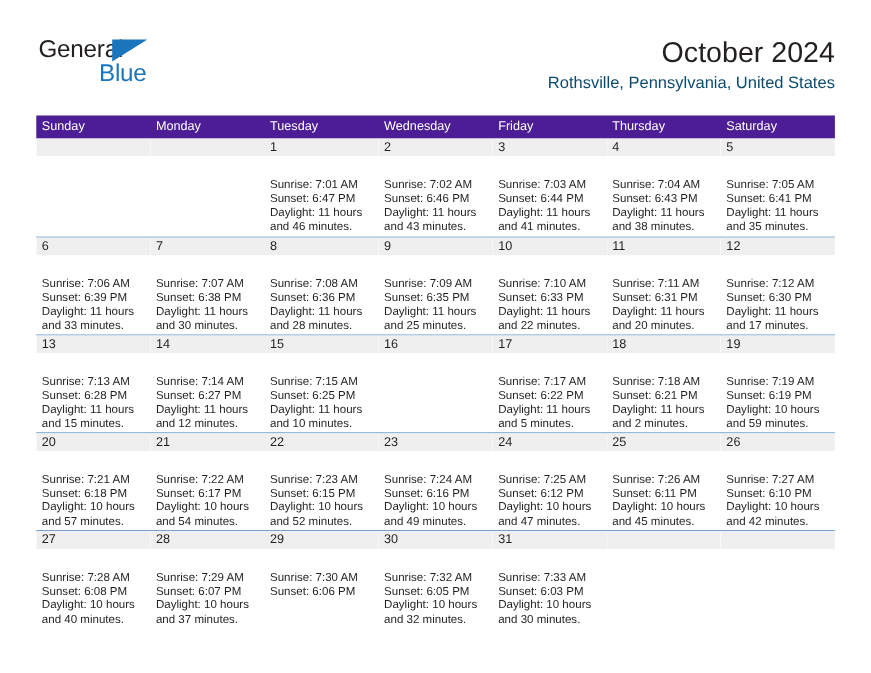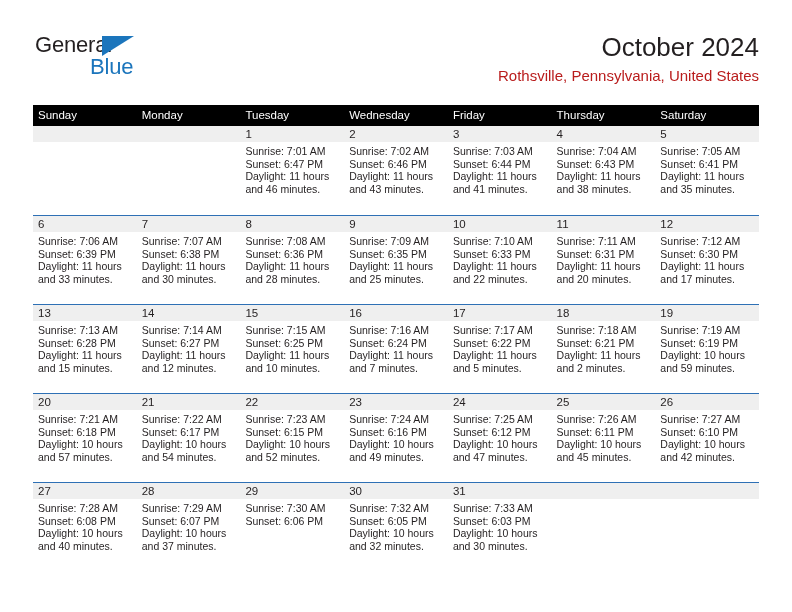--- a/index.html
+++ b/index.html
@@ -71,37 +71,37 @@
   .cal-title {
     font-size: 26px;
     font-weight: normal;
     color: #231f20;
     line-height: 34px;
     white-space: nowrap;
   }
   .cal-subtitle {
     font-size: 15px;
     font-weight: normal;
-    color: #b91c1c;
+    color: #0c4a6e;
     line-height: 22px;
     margin-top: 1px;
     white-space: nowrap;
   }
 
   
   .calendar {
     position: absolute;
     left: 33px;
     top: 105px;
     width: 726px;
   }
   .dow-row {
     display: flex;
     width: 100%;
-    background: #000000;
+    background: #4c1d95;
   }
   .dow {
     flex: 1 1 0;
     height: 21px;
     line-height: 21px;
     padding-left: 5px;
     color: #ffffff;
     font-size: 11.5px;
     overflow: hidden;
     white-space: nowrap;
@@ -128,21 +128,21 @@
     background: #efefef;
     line-height: 16px;
     padding-left: 5px;
     font-size: 11.5px;
     color: #231f20;
   }
   .cell.empty .daynum-band {
     background: #efefef;
   }
   .cell-body {
-    padding: 3px 5px 0 5px;
+    padding: 20px 5px 0 5px;
     font-size: 10.5px;
     line-height: 12.6px;
     color: #231f20;
   }
   .cell-body div {
     white-space: nowrap;
   }
   .cell-body .wrap {
     white-space: normal;
   }
@@ -304,25 +304,20 @@
           <div class="cell">
             <div class="daynum-band">15</div>
             <div class="cell-body">
               <div>Sunrise: 7:15 AM</div>
               <div>Sunset: 6:25 PM</div>
               <div class="wrap">Daylight: 11 hours and 10 minutes.</div>
             </div>
           </div>
           <div class="cell">
             <div class="daynum-band">16</div>
-            <div class="cell-body">
-              <div>Sunrise: 7:16 AM</div>
-              <div>Sunset: 6:24 PM</div>
-              <div class="wrap">Daylight: 11 hours and 7 minutes.</div>
-            </div>
           </div>
           <div class="cell">
             <div class="daynum-band">17</div>
             <div class="cell-body">
               <div>Sunrise: 7:17 AM</div>
               <div>Sunset: 6:22 PM</div>
               <div class="wrap">Daylight: 11 hours and 5 minutes.</div>
             </div>
           </div>
           <div class="cell">

